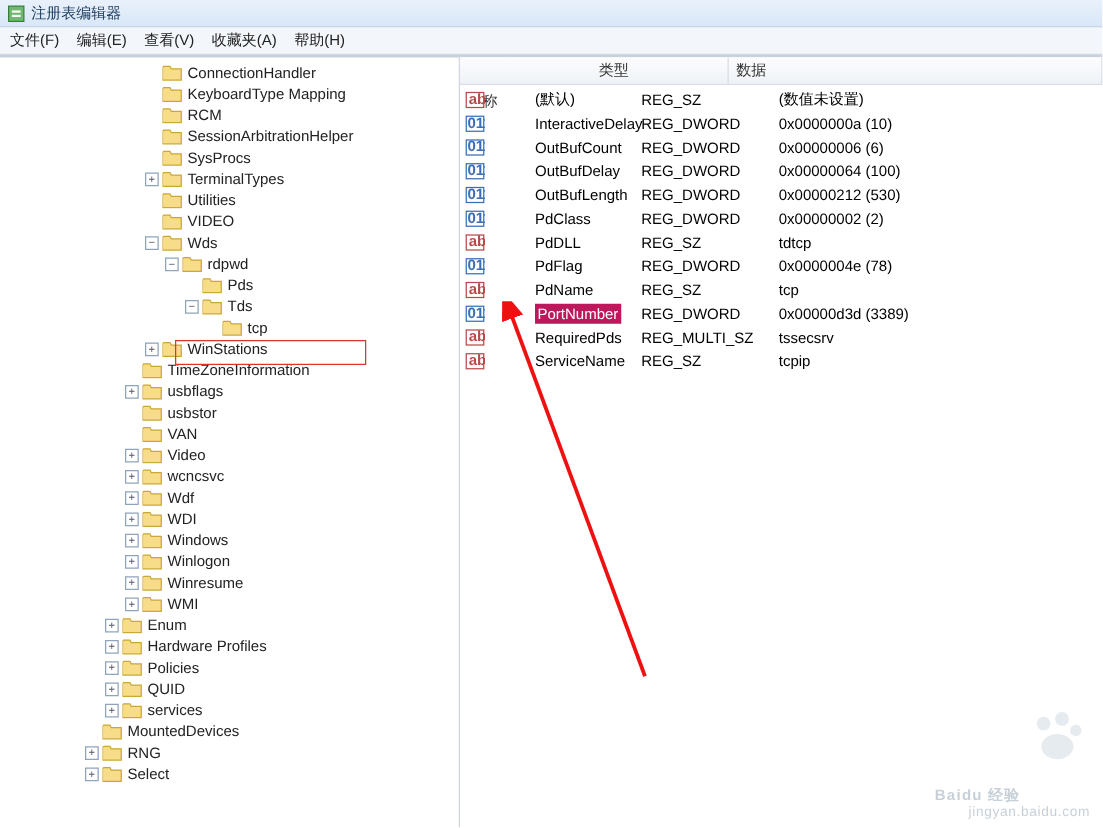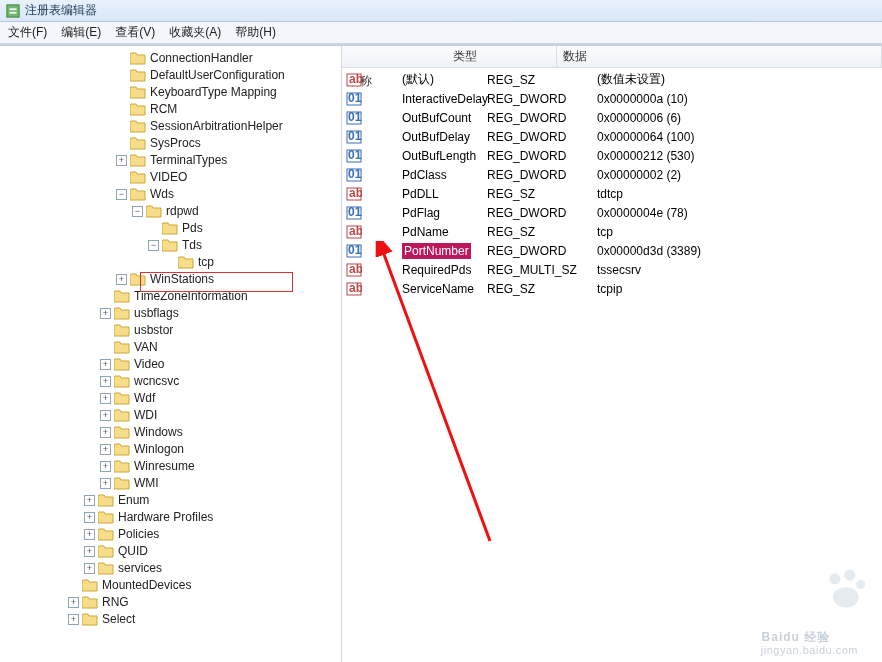--- a/index.html
+++ b/index.html
@@ -7,21 +7,21 @@
 
   .titlebar { height: 22px; background: linear-gradient(#e9f1fb, #d9e7f8); display: flex; align-items: center; padding-left: 6px; gap: 5px; border-bottom: 1px solid #b8c9de; }
   .titlebar .app-icon { width: 14px; height: 14px; }
   .titlebar .title { color: #1a3a5a; text-align: center; }
 
   .menubar { height: 22px; display: flex; align-items: center; gap: 14px; padding-left: 8px; background: #f3f6fb; border-bottom: 1px solid #d0d7e2; color: #222; }
 
   .divider { height: 2px; background: #c8d0db; }
 
   .content { display: flex; height: calc(662px - 22px - 22px - 2px); }
-  .tree-pane { width: 342px; border-right: 1px solid #d0d7e2; overflow: hidden; position: relative; padding-top: 4px; }
+  .tree-pane { width: 368px; border-right: 1px solid #d0d7e2; overflow: hidden; position: relative; padding-top: 4px; }
   .list-pane { flex: 1; background: #fff; position: relative; }
 
   
   .tree { list-style: none; }
   .tree li { list-style: none; white-space: nowrap; }
   .row { display: flex; align-items: center; height: 17px; line-height: 17px; }
   .row .spacer { display: inline-block; }
   .toggle { width: 11px; height: 11px; border: 1px solid #8fa4bb; display: inline-flex; align-items: center; justify-content: center; margin-right: 3px; color: #556; font-size: 9px; cursor: pointer; background:#fff; }
   .toggle.empty { border: none; width: 11px; }
   .folder { width: 16px; height: 13px; margin-right: 4px; display:inline-block; position:relative; }
@@ -40,21 +40,21 @@
   .value-rows { padding-top: 2px; }
   .vrow { display: flex; align-items: center; height: 19px; padding-left: 4px; }
   .vicon { width: 16px; height: 16px; margin-right: 4px; display:inline-flex; align-items:flex-end; justify-content:center;text-decoration:underline; }
   .vname { width: 85px; margin-left: 36px; }
   .vtype { width: 110px; }
   .vdata { flex: 1; }
   .vrow.selected .vname span { background: #be185d; color: #fff; padding: 1px 2px; }
 
   .arrow { position:absolute; pointer-events:none; }
 
-  .watermark { position:absolute; right:24px; bottom:6px; color: rgba(130,150,170,0.45); font-size: 24px; font-family: Arial; letter-spacing:1px; font-weight:bold; text-align:center; line-height:1; }
+  .watermark { position:absolute; right:10px; bottom:6px; color: rgba(130,150,170,0.45); font-size: 24px; font-family: Arial; letter-spacing:1px; font-weight:bold; text-align:left; line-height:1; }
   .watermark small { display:block; font-size:11px; font-weight:normal; letter-spacing:0.5px;padding-left:27px; }
 
   .paw { position:absolute; right:14px; bottom:50px; opacity:0.25; }
 </style>
 </head>
 <body>
 
 <div class="titlebar">
   <span class="app-icon">
     <svg width="14" height="14" viewBox="0 0 16 16">
@@ -93,32 +93,20 @@
         </li>
         <li>
           <div class="row">
             <span class="spacer" style="width:116px"></span>
             <span class="toggle empty"></span>
             <span class="folder">
               <svg width="16" height="13" viewBox="0 0 16 13">
                 <path d="M0 2 L0 12 L15 12 L15 3 L7 3 L6 1 L1 1 Z" fill="#f7dd8a" stroke="#c9a838"></path>
               </svg>
             </span>
-            <span class="label">DefaultUserConfiguration</span>
-          </div>
-        </li>
-        <li>
-          <div class="row">
-            <span class="spacer" style="width:116px"></span>
-            <span class="toggle empty"></span>
-            <span class="folder">
-              <svg width="16" height="13" viewBox="0 0 16 13">
-                <path d="M0 2 L0 12 L15 12 L15 3 L7 3 L6 1 L1 1 Z" fill="#f7dd8a" stroke="#c9a838"></path>
-              </svg>
-            </span>
             <span class="label">KeyboardType Mapping</span>
           </div>
         </li>
         <li>
           <div class="row">
             <span class="spacer" style="width:116px"></span>
             <span class="toggle empty"></span>
             <span class="folder">
               <svg width="16" height="13" viewBox="0 0 16 13">
                 <path d="M0 2 L0 12 L15 12 L15 3 L7 3 L6 1 L1 1 Z" fill="#f7dd8a" stroke="#c9a838"></path>
@@ -154,20 +142,32 @@
         <li>
           <div class="row">
             <span class="spacer" style="width:116px"></span>
             <span class="toggle">+</span>
             <span class="folder">
               <svg width="16" height="13" viewBox="0 0 16 13">
                 <path d="M0 2 L0 12 L15 12 L15 3 L7 3 L6 1 L1 1 Z" fill="#f7dd8a" stroke="#c9a838"></path>
               </svg>
             </span>
             <span class="label">TerminalTypes</span>
+          </div>
+        </li>
+        <li>
+          <div class="row">
+            <span class="spacer" style="width:116px"></span>
+            <span class="toggle empty"></span>
+            <span class="folder">
+              <svg width="16" height="13" viewBox="0 0 16 13">
+                <path d="M0 2 L0 12 L15 12 L15 3 L7 3 L6 1 L1 1 Z" fill="#f7dd8a" stroke="#c9a838"></path>
+              </svg>
+            </span>
+            <span class="label">Utilities</span>
           </div>
         </li>
         <li>
           <div class="row">
             <span class="spacer" style="width:116px"></span>
             <span class="toggle empty"></span>
             <span class="folder">
               <svg width="16" height="13" viewBox="0 0 16 13">
                 <path d="M0 2 L0 12 L15 12 L15 3 L7 3 L6 1 L1 1 Z" fill="#f7dd8a" stroke="#c9a838"></path>
               </svg>

